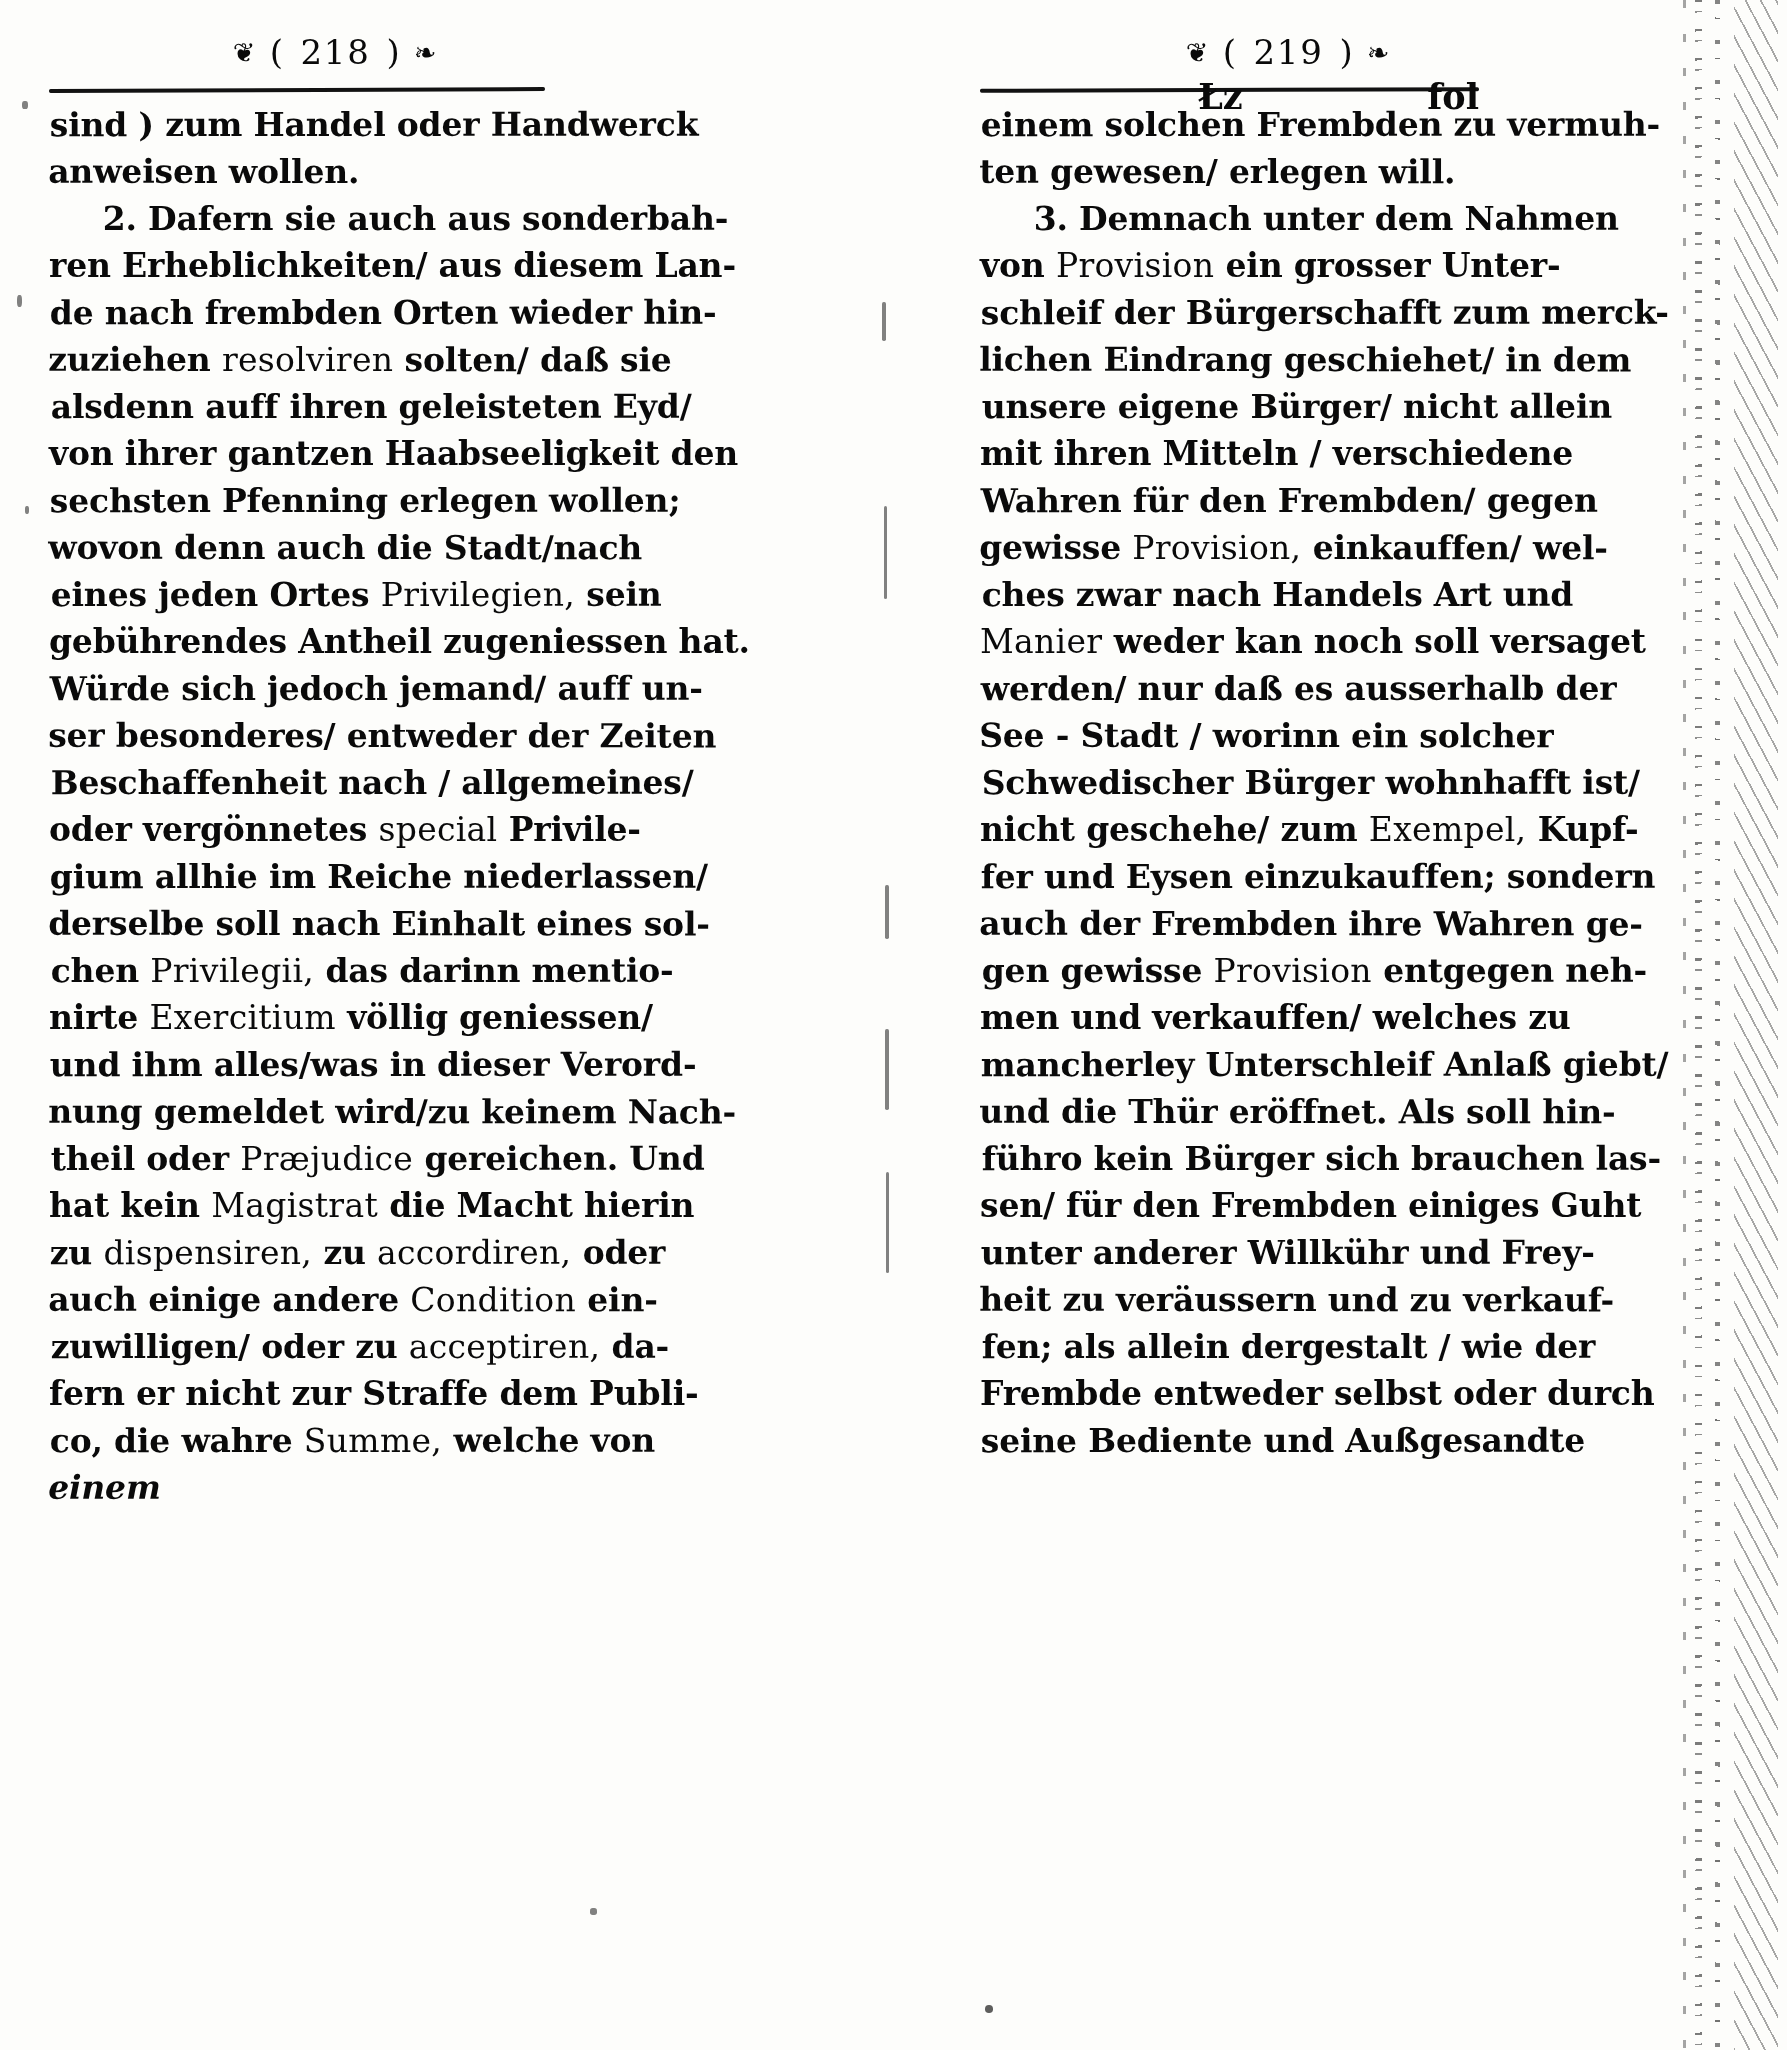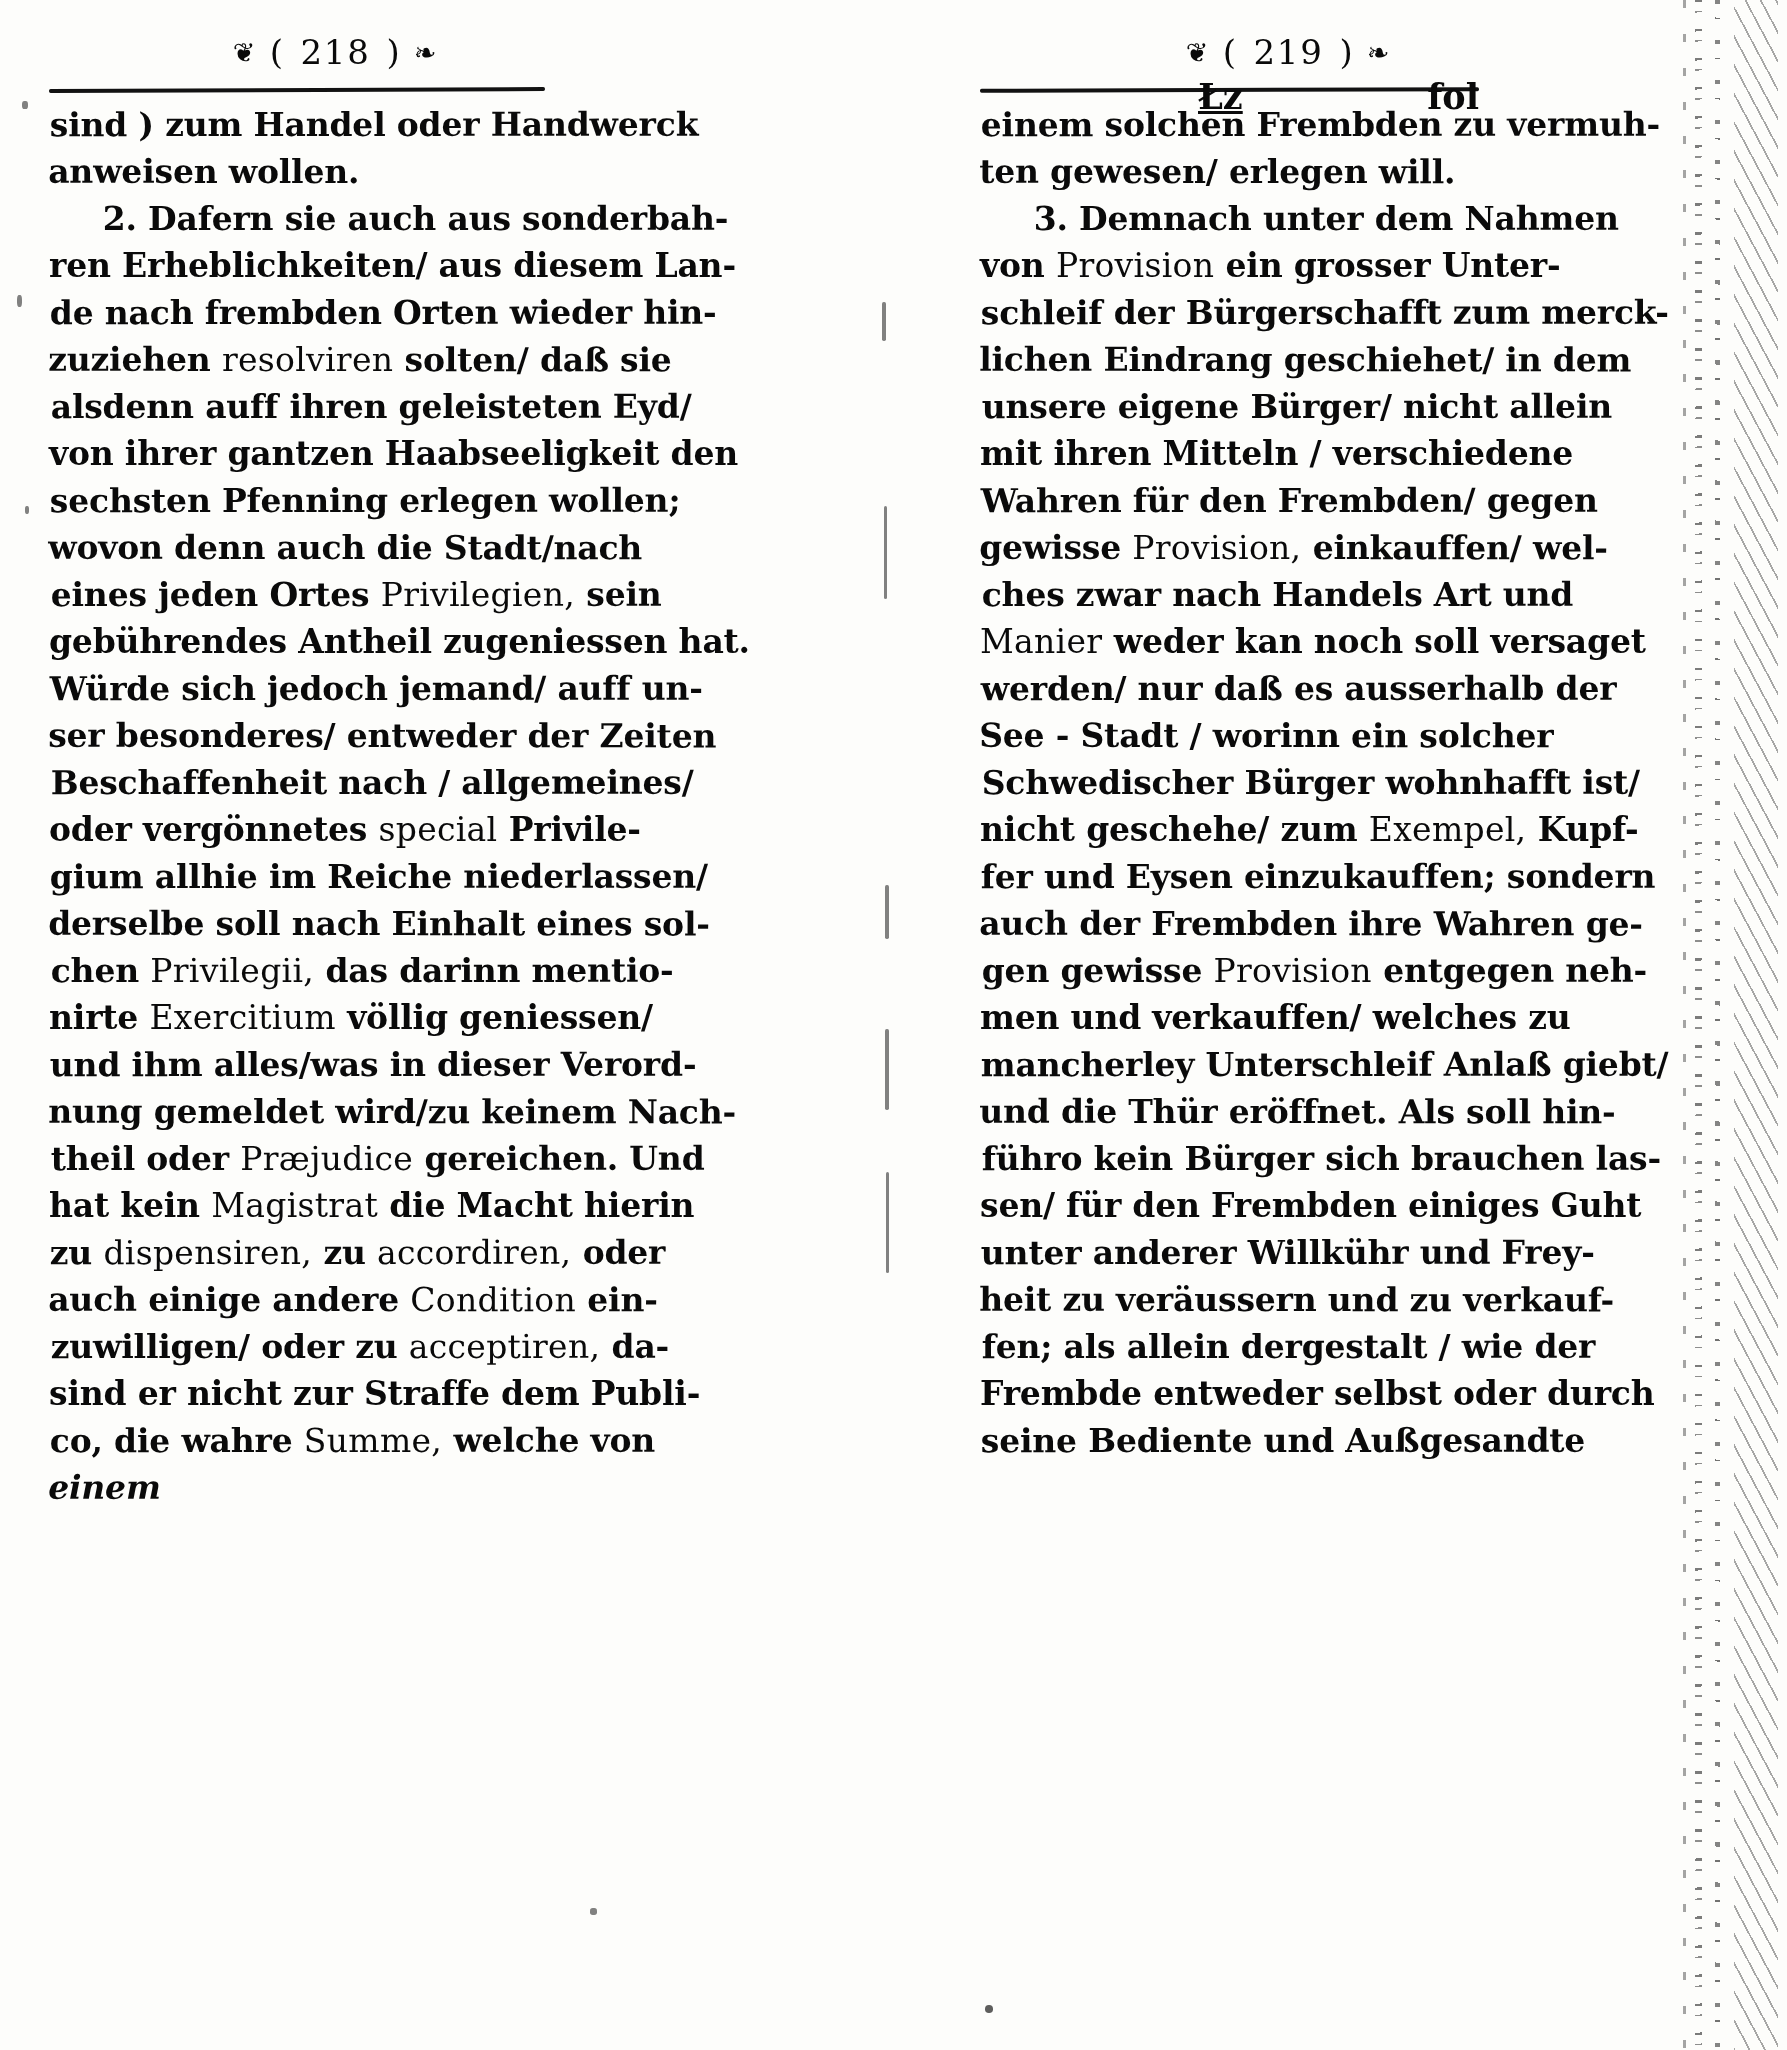--- a/index.html
+++ b/index.html
@@ -115,21 +115,20 @@
   .footrow{
     position:relative;
     height:52px;
     width:100%;
     font-size:33px;
     font-weight:700;
   }
   .sig{
     position:absolute;left:218px;top:-5px;
     font-size:35px;
-    text-decoration:underline;
   }
   .catch{
     position:absolute;right:0;top:-5px;
     font-size:35px;
   }
 
   
   #speck-low{
     position:absolute;left:985px;top:2005px;
     width:7.6px;height:7.6px;background:#1a1a1a;border-radius:50%;opacity:.7;
@@ -173,21 +172,21 @@
         <div class="ln j2">derselbe soll nach Einhalt eines sol-</div>
         <div class="ln j3">chen <span class="rm">Privilegii,</span> das darinn mentio-</div>
         <div class="ln ">nirte <span class="rm">Exercitium</span> völlig geniessen/</div>
         <div class="ln j1">und ihm alles/was in dieser Verord-</div>
         <div class="ln j2">nung gemeldet wird/zu keinem Nach-</div>
         <div class="ln j3">theil oder <span class="rm">Præjudice</span> gereichen. Und</div>
         <div class="ln ">hat kein <span class="rm">Magistrat</span> die Macht hierin</div>
         <div class="ln j1">zu <span class="rm">dispensiren,</span> zu <span class="rm">accordiren,</span> oder</div>
         <div class="ln j2">auch einige andere <span class="rm">Condition</span> ein-</div>
         <div class="ln j3">zuwilligen/ oder zu <span class="rm">acceptiren,</span> da-</div>
-        <div class="ln ">sind er nicht zur Straffe dem Publi-</div>
+        <div class="ln ">fern er nicht zur Straffe dem Publi-</div>
         <div class="ln j1">co, die wahre <span class="rm">Summe,</span> welche von</div>
         <div class="ln j2 rgt">einem</div>
       </div>
   </div>
 
   <div class="col" id="col-right">
 
     <div class="runhead">
       <span class="orn">❦</span>
       <span>(</span>

